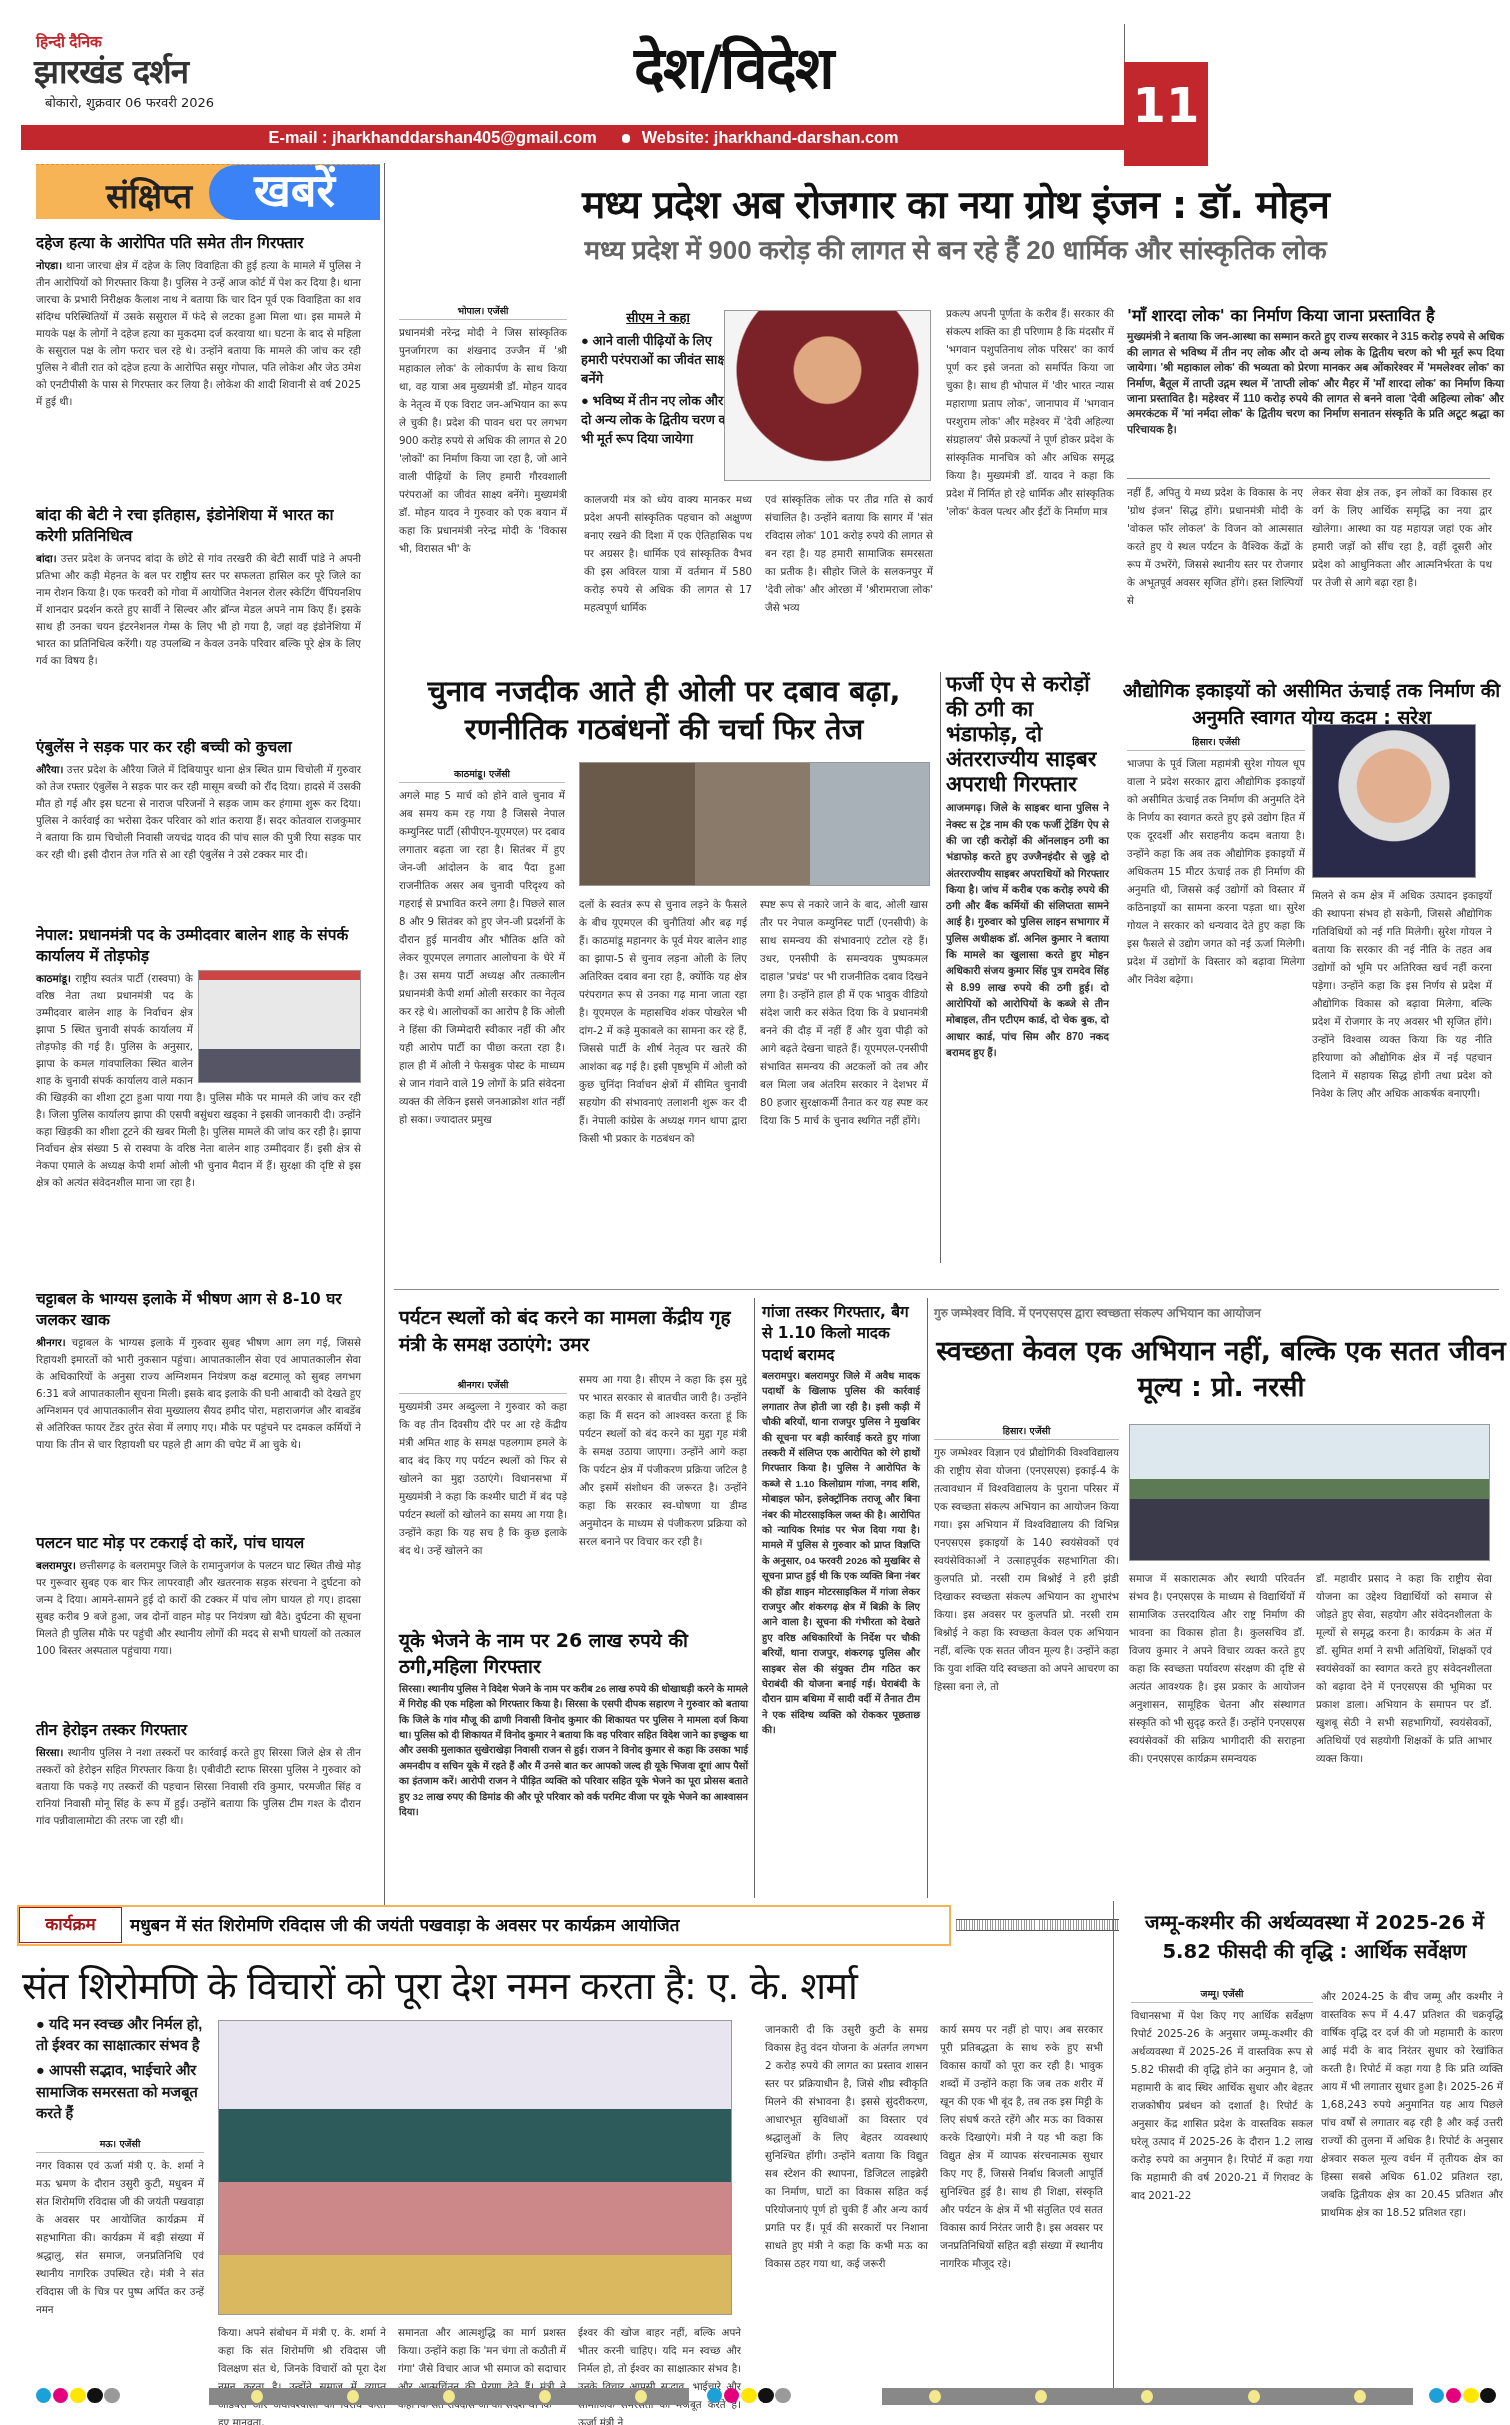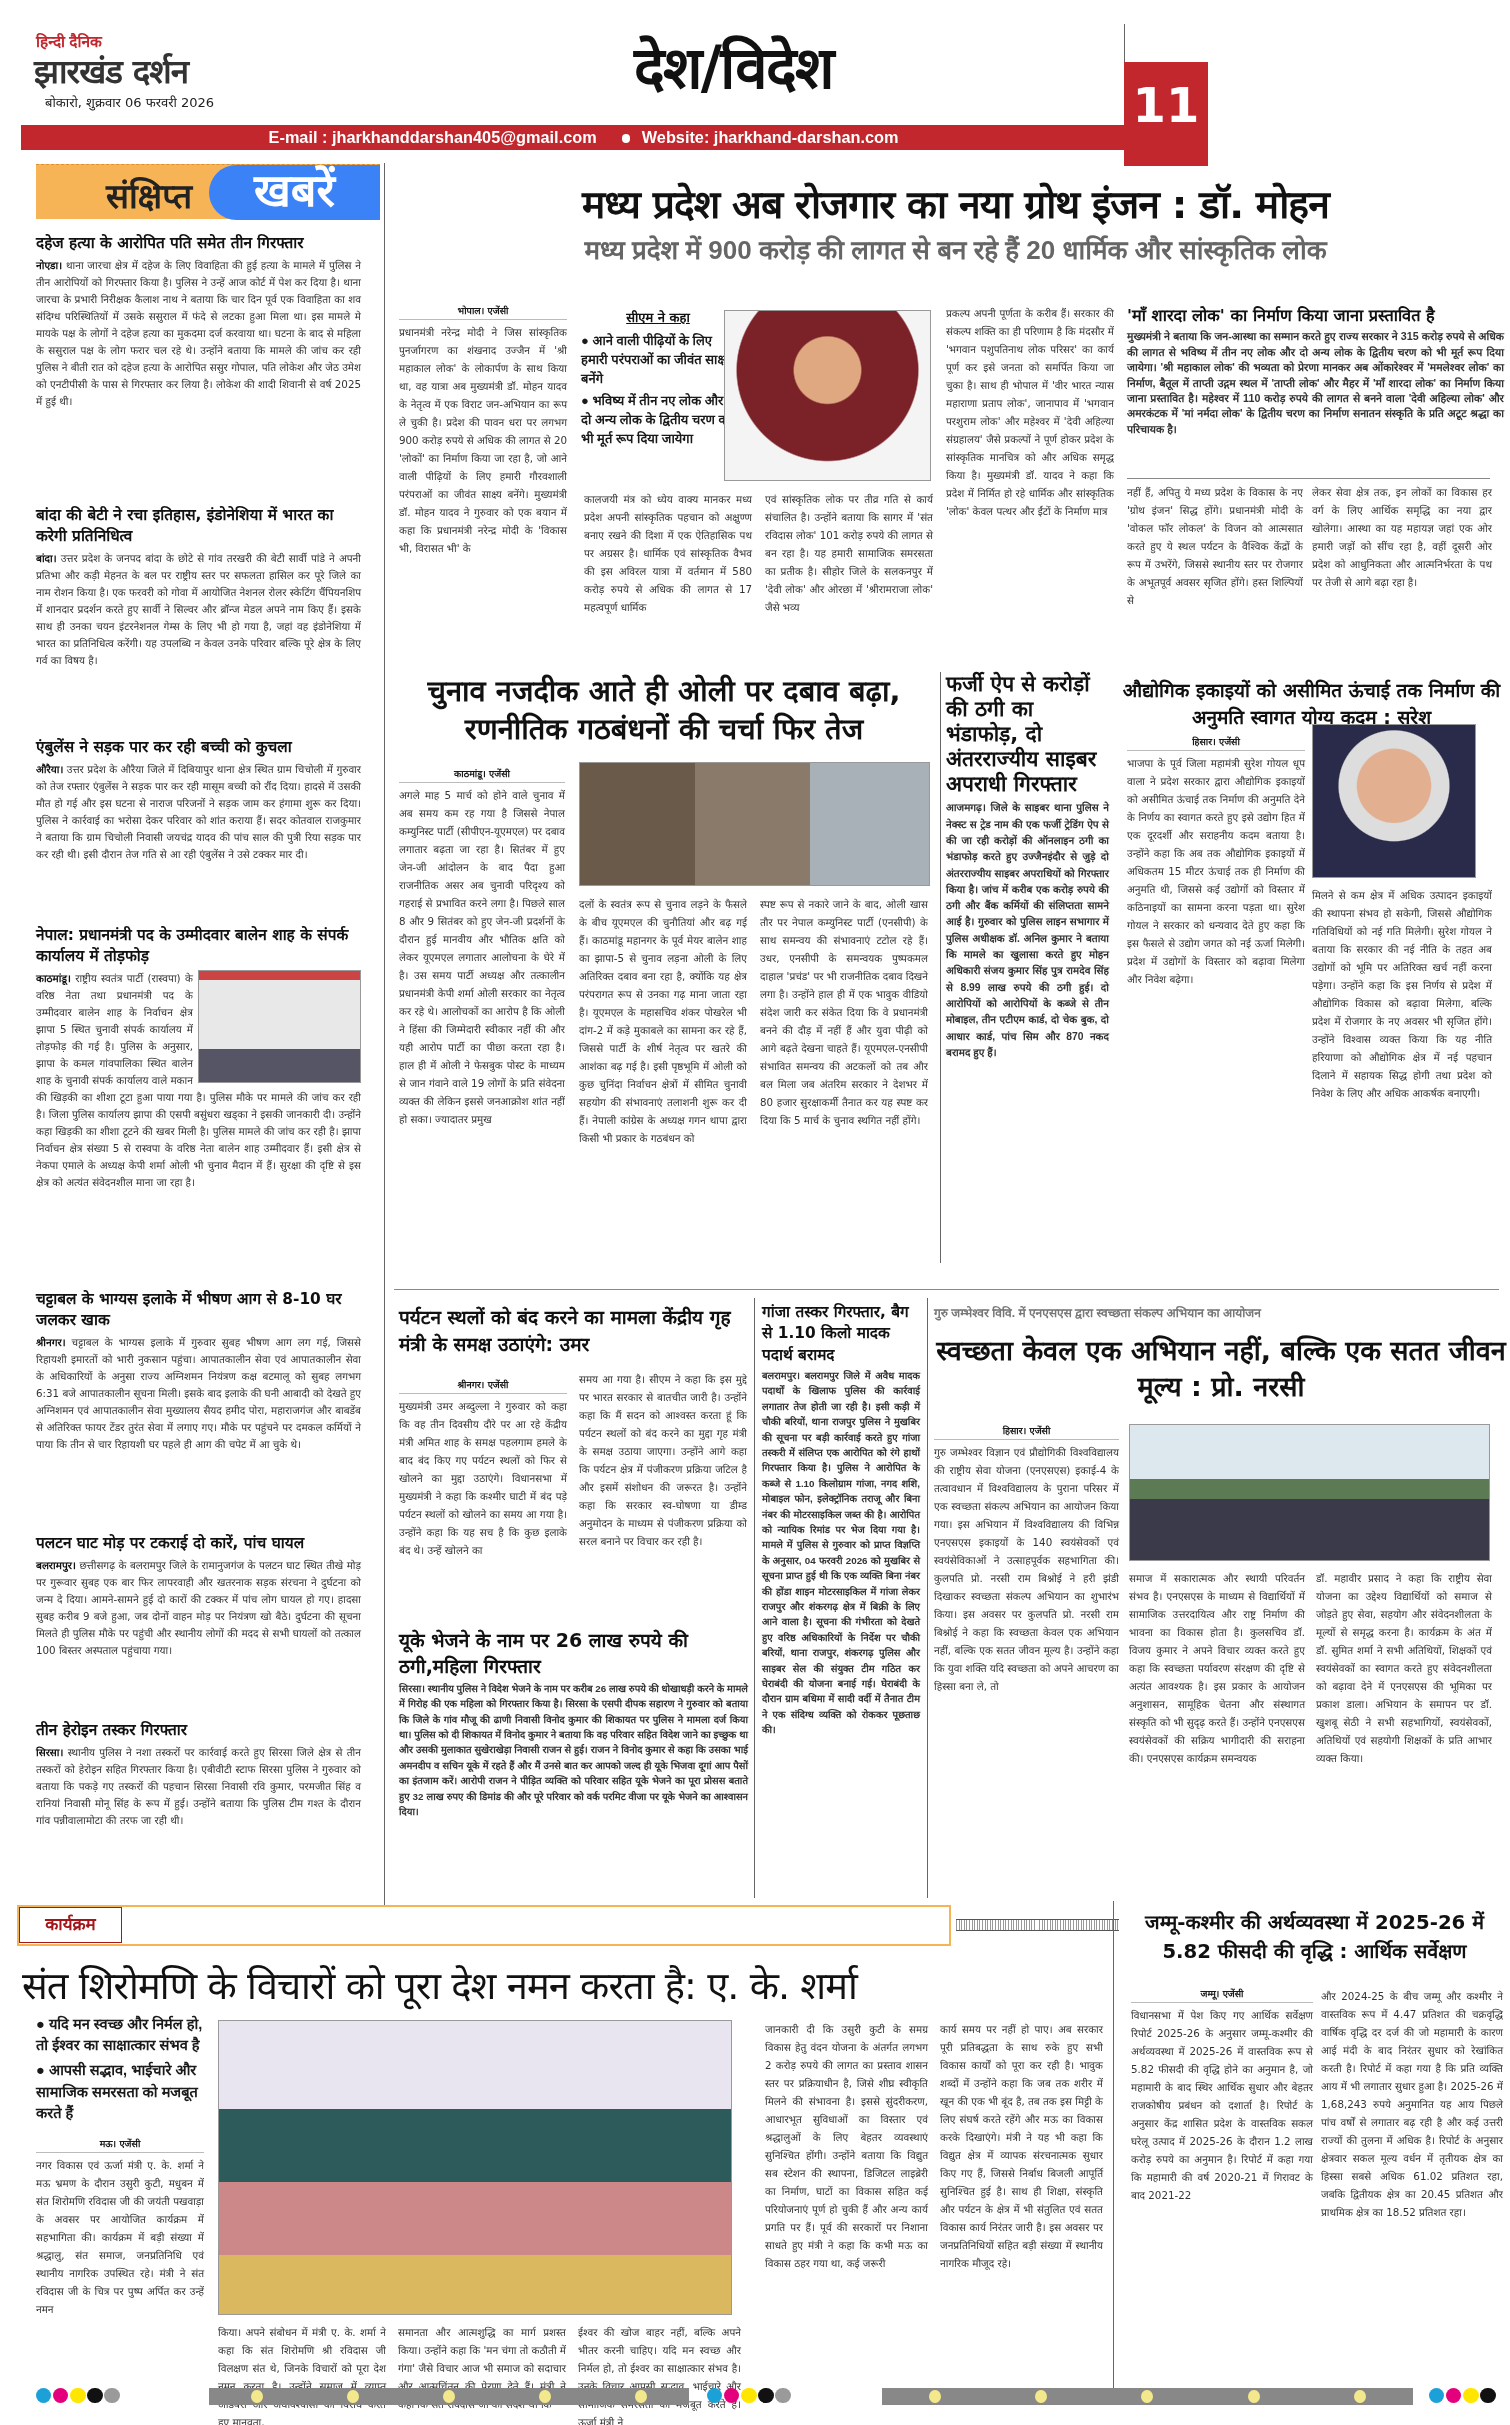--- a/index.html
+++ b/index.html
@@ -196,20 +196,21 @@
 </div>
 <div class="col" style="left:1129px; top:1569px; width:176px;">
   <div class="txt" style="font-size:10.3px;">समाज में सकारात्मक और स्थायी परिवर्तन संभव है। एनएसएस के माध्यम से विद्यार्थियों में सामाजिक उत्तरदायित्व और राष्ट्र निर्माण की भावना का विकास होता है। कुलसचिव डॉ. विजय कुमार ने अपने विचार व्यक्त करते हुए कहा कि स्वच्छता पर्यावरण संरक्षण की दृष्टि से अत्यंत आवश्यक है। इस प्रकार के आयोजन अनुशासन, सामूहिक चेतना और संस्थागत संस्कृति को भी सुदृढ़ करते हैं। उन्होंने एनएसएस स्वयंसेवकों की सक्रिय भागीदारी की सराहना की। एनएसएस कार्यक्रम समन्वयक</div>
 </div>
 <div class="col" style="left:1316px; top:1569px; width:176px;">
   <div class="txt" style="font-size:10.3px;">डॉ. महावीर प्रसाद ने कहा कि राष्ट्रीय सेवा योजना का उद्देश्य विद्यार्थियों को समाज से जोड़ते हुए सेवा, सहयोग और संवेदनशीलता के मूल्यों से समृद्ध करना है। कार्यक्रम के अंत में डॉ. सुमित शर्मा ने सभी अतिथियों, शिक्षकों एवं स्वयंसेवकों का स्वागत करते हुए संवेदनशीलता को बढ़ावा देने में एनएसएस की भूमिका पर प्रकाश डाला। अभियान के समापन पर डॉ. खुशबू सेठी ने सभी सहभागियों, स्वयंसेवकों, अतिथियों एवं सहयोगी शिक्षकों के प्रति आभार व्यक्त किया।</div>
 </div>
 
 <div id="karyakram" class="abs">
   <span class="tag">कार्यक्रम</span>
+  <span class="t">मधुबन में संत शिरोमणि रविदास जी की जयंती पखवाड़ा के अवसर पर कार्यक्रम आयोजित</span>
 </div>
 <div id="karyakram-tail" class="abs"></div>
 <div id="bottom-head" class="abs">संत शिरोमणि के विचारों को पूरा देश नमन करता है: ए. के. शर्मा</div>
 
 <div class="col" style="left:36px; top:2014px; width:171px;">
   <div class="ticker bullet" style="font-size:14.6px; line-height:21.4px; margin-bottom:3.4px;">यदि मन स्वच्छ और निर्मल हो, तो ईश्वर का साक्षात्कार संभव है</div>
   <div class="ticker bullet" style="font-size:14.6px; line-height:21.4px;">आपसी सद्भाव, भाईचारे और सामाजिक समरसता को मजबूत करते हैं</div>
 </div>
 <div class="col" style="left:36px; top:2137px; width:168px;">
   <div class="dateline">मऊ। एजेंसी</div>

